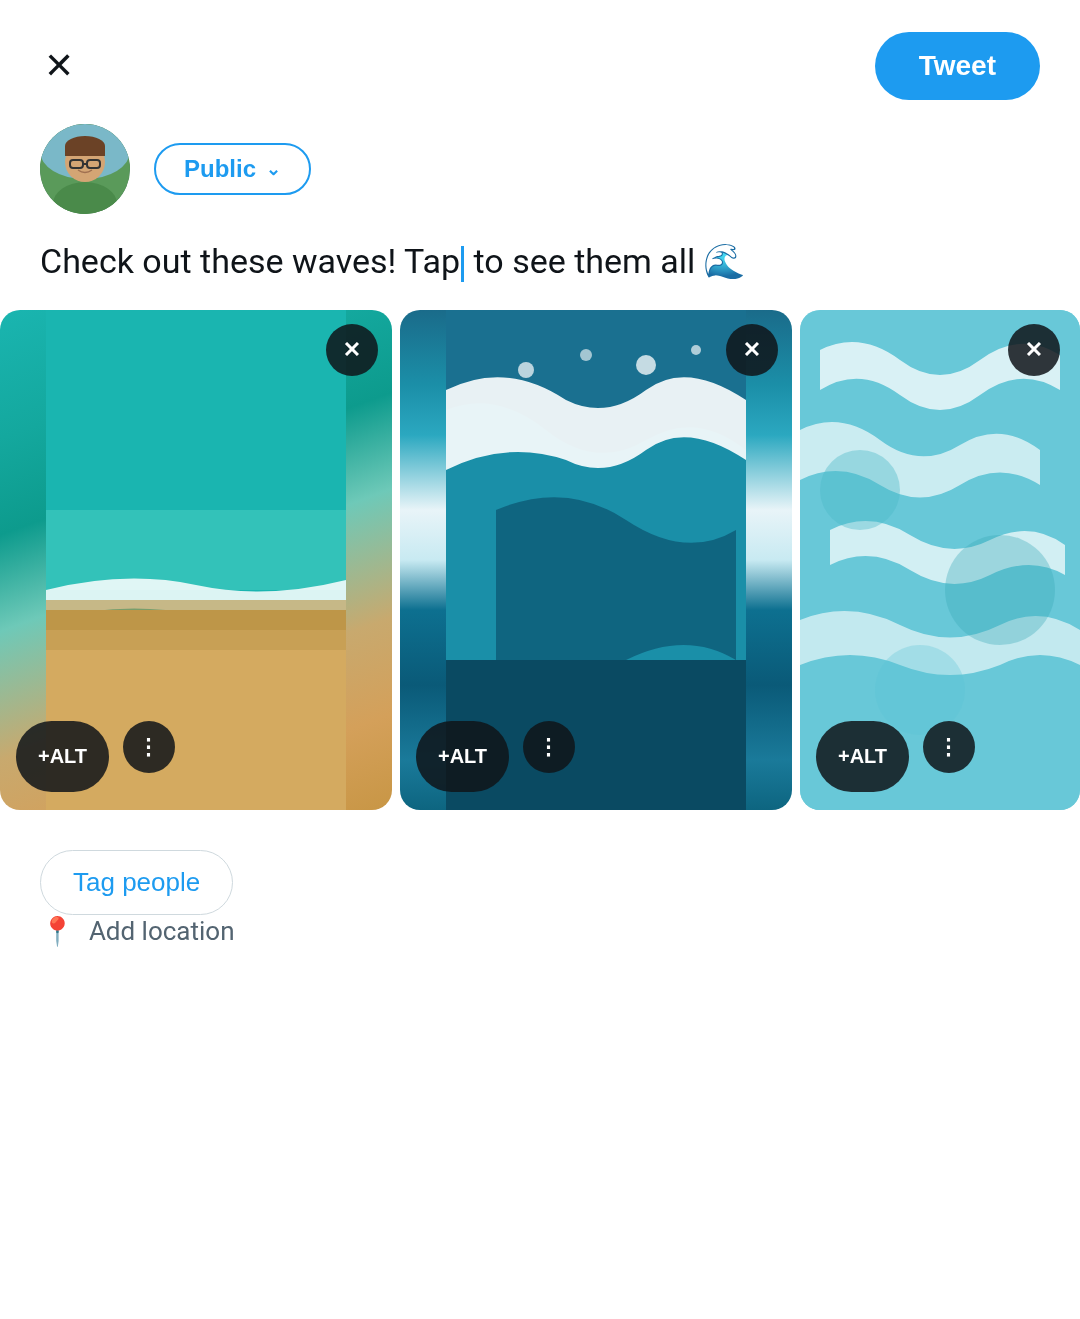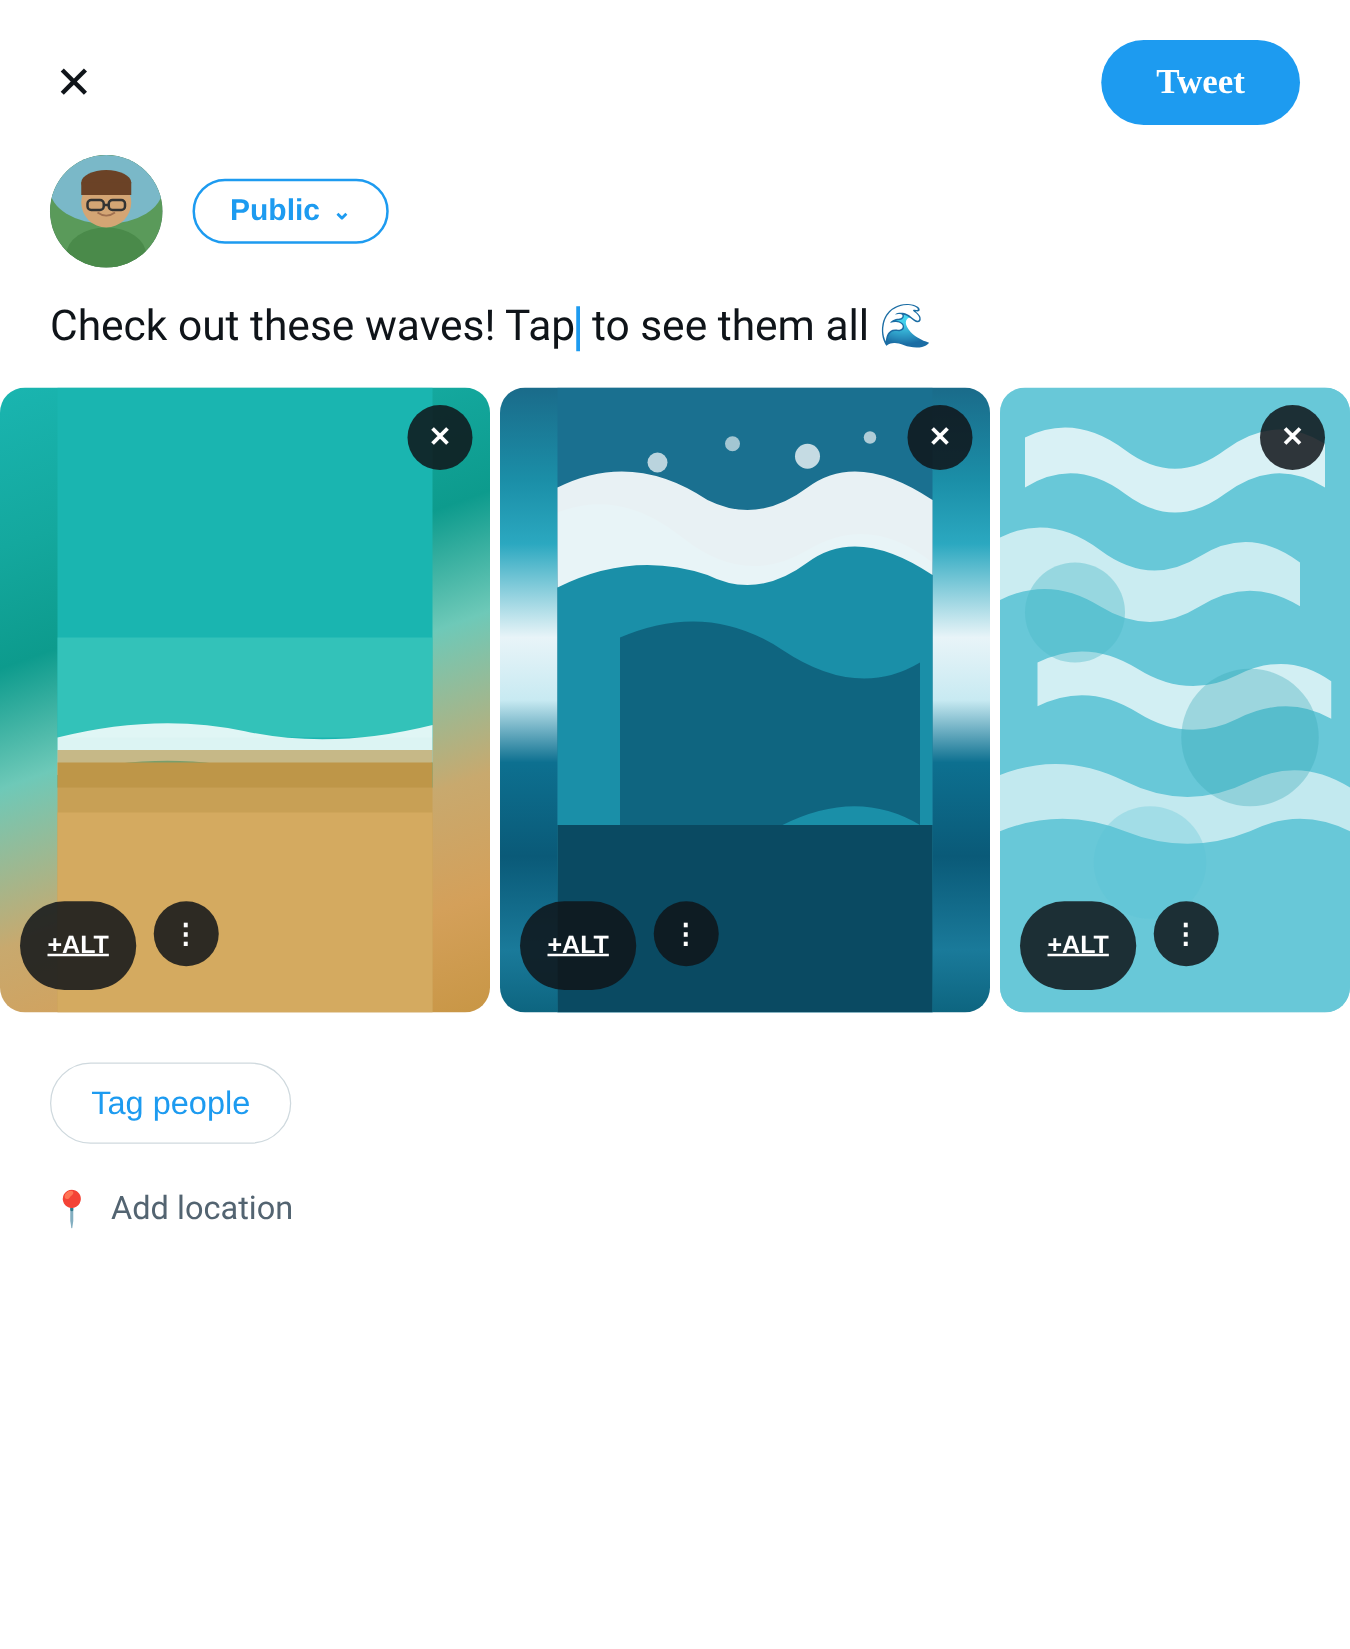--- a/index.html
+++ b/index.html
@@ -34,21 +34,20 @@
 
     .tweet-btn {
       background: #1d9bf0;
       color: #ffffff;
       border: none;
       border-radius: 50px;
       font-size: 28px;
       font-weight: 700;
       padding: 18px 44px;
       cursor: pointer;
-      font-family: Liberation Serif, serif;
     }
 
     
     .compose-area {
       display: flex;
       flex-direction: column;
       padding: 0 40px;
       gap: 24px;
     }
 
@@ -211,21 +210,20 @@
 
     .alt-btn {
       background: rgba(15, 20, 25, 0.85);
       border: none;
       border-radius: 50px;
       color: white;
       font-size: 20px;
       font-weight: 700;
       padding: 24px 22px;
       cursor: pointer;
-      text-decoration: underline;
     }
 
     .more-btn {
       background: rgba(15, 20, 25, 0.85);
       border: none;
       border-radius: 50%;
       color: white;
       width: 52px;
       height: 52px;
       cursor: pointer;
@@ -244,21 +242,20 @@
 
     .tag-people-btn {
       background: none;
       border: 1.5px solid #cfd9de;
       border-radius: 50px;
       color: #1d9bf0;
       font-size: 26px;
       font-weight: 500;
       padding: 16px 32px;
       cursor: pointer;
-      margin-bottom: 36px;
       display: inline-block;
     }
 
     .add-location-row {
       display: flex;
       align-items: center;
       gap: 14px;
       color: #536471;
       font-size: 26px;
       cursor: pointer;

